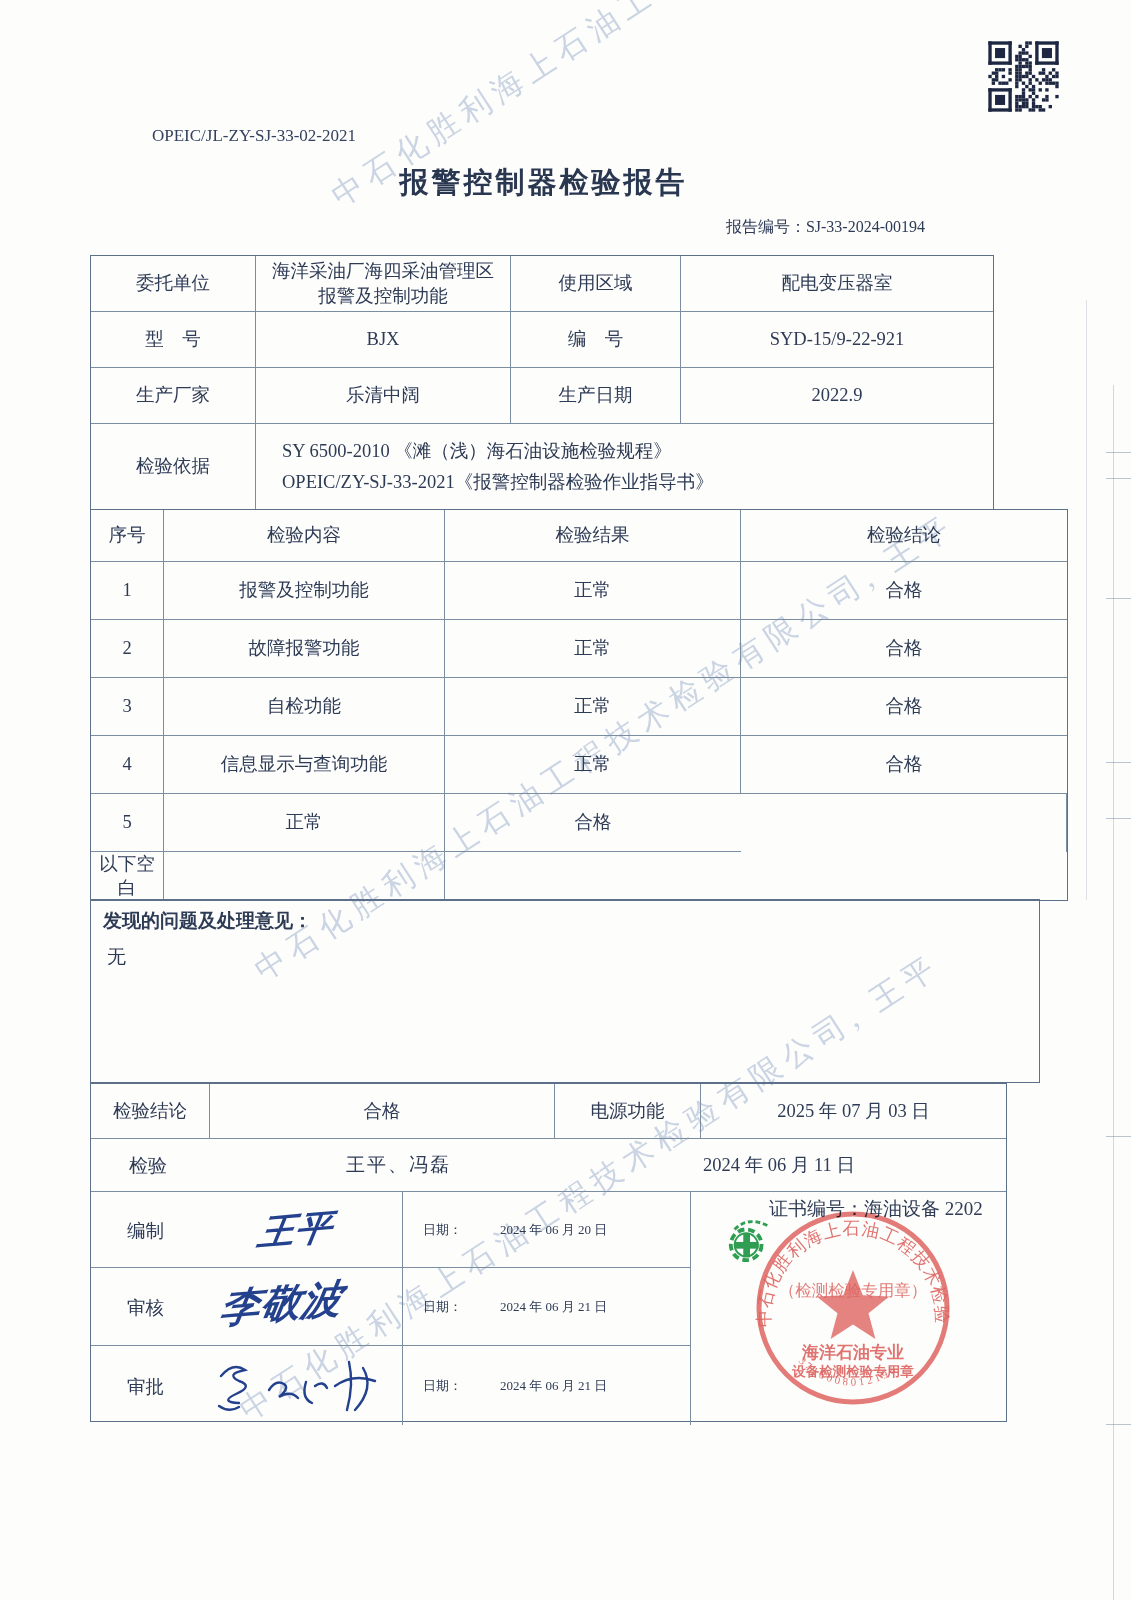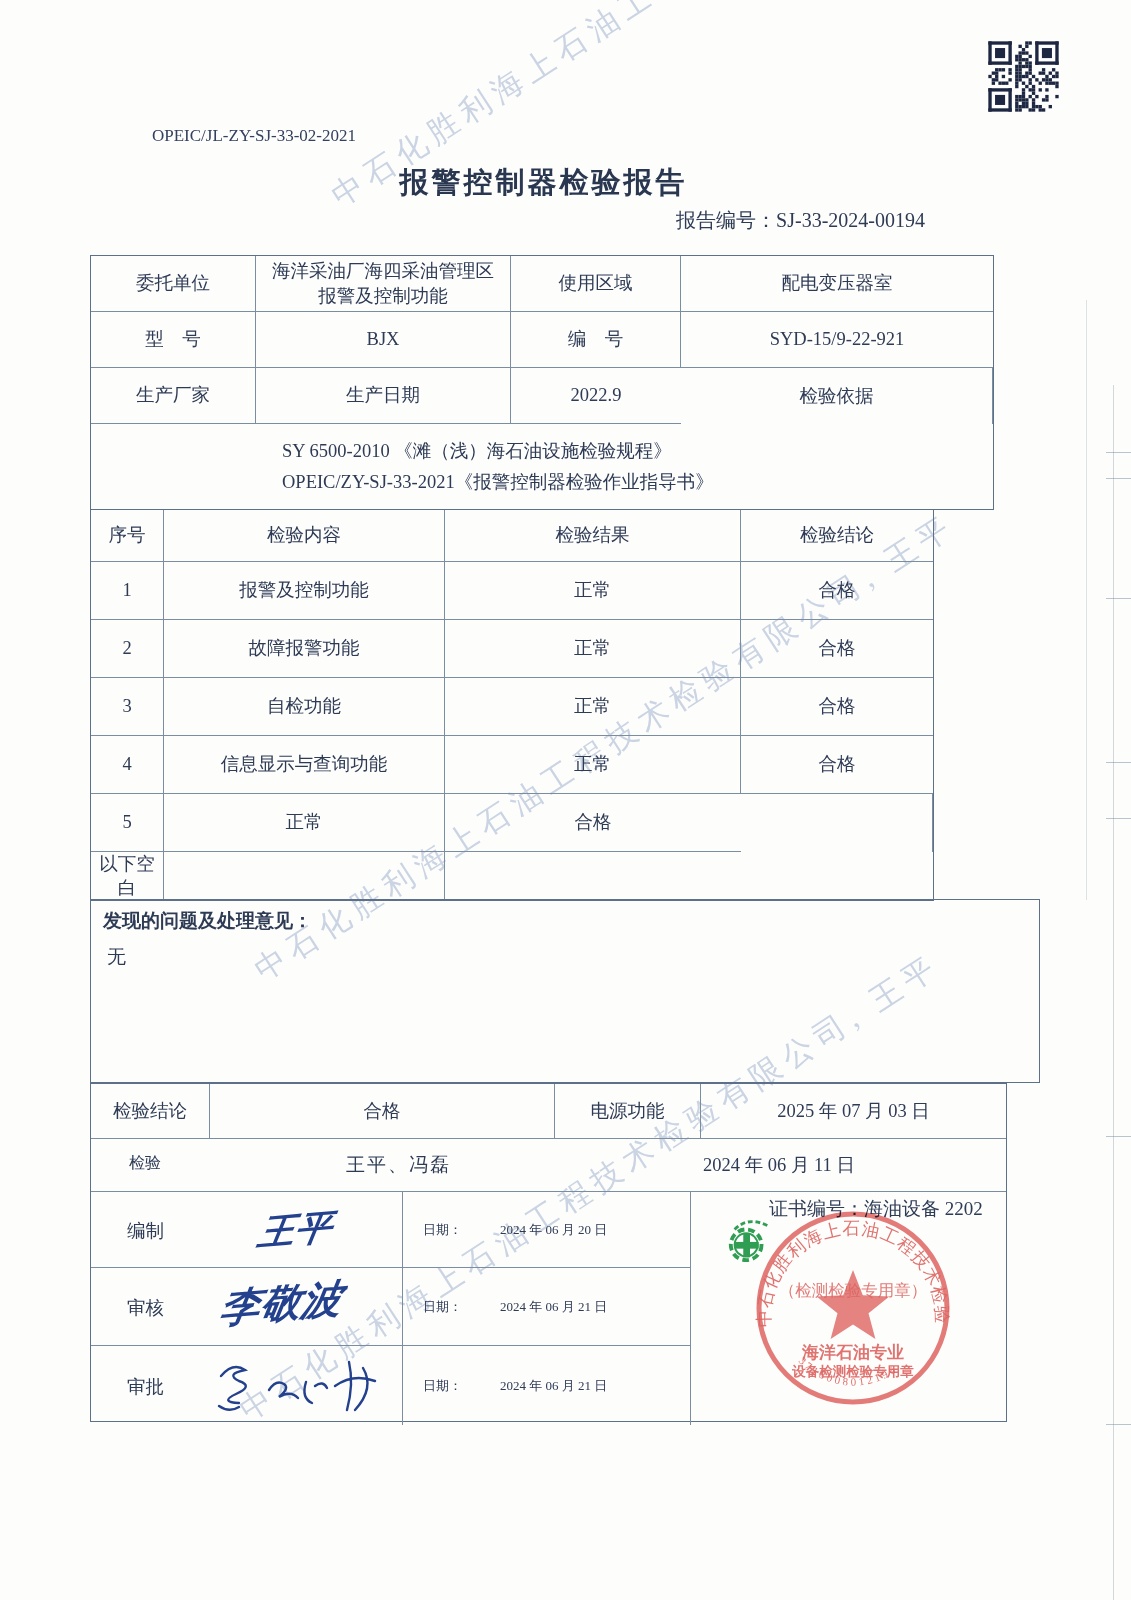--- a/index.html
+++ b/index.html
@@ -19,48 +19,48 @@
     font-size:31px; letter-spacing:7px; color:rgba(125,150,190,.40);
     transform:rotate(-33deg); transform-origin:left center; pointer-events:none;
   }
   
   .doc-number{position:absolute; left:152px; top:126px; font-size:17px; color:var(--ink2); z-index:2;}
   .title{
     position:absolute; left:0; top:163px; width:1131px; text-align:center;
     font-size:29px; font-weight:bold; letter-spacing:3px; color:#2a3750;
     transform:translateX(-22px); z-index:2;
   }
-  .report-no{position:absolute; right:206px; top:207px; font-size:20px; z-index:2;margin-left:41px;}
+  .report-no{position:absolute; right:206px; top:217px; font-size:16px; z-index:2;margin-left:41px;}
   .qr{position:absolute; left:985px; top:38px; width:77px; height:77px; z-index:2;}
   
   .tbl{position:absolute; left:90px; border:1.6px solid var(--bd2); box-sizing:border-box; z-index:2; background:transparent;}
   .c{display:flex; align-items:center; justify-content:center; text-align:center;
      border-right:1px solid var(--bd); border-bottom:1px solid var(--bd);
      font-size:18.5px; line-height:1.3; box-sizing:border-box; padding:2px 4px;}
   .nr{border-right:none;} .nb{border-bottom:none;}
   .col2{flex-direction:column;}
   
   .tbl-info{top:255px; width:904px; display:grid;
     grid-template-columns:165px 255px 170px 1fr;
     grid-template-rows:56px 56px 56px 85px;}
   .basis-val{grid-column:2/5; align-items:flex-start; justify-content:center;
     flex-direction:column; text-align:left; padding-left:26px; gap:7px;}
   
-  .tbl-items{top:509px; width:844px; display:grid;
+  .tbl-items{top:509px; width:978px; display:grid;
     grid-template-columns:73px 281px 296px 1fr;
     grid-template-rows:52px 58px 58px 58px 58px 58px 48px;}
   
   .problems{top:899px; width:950px; height:184px; padding:8px 12px; box-sizing:border-box;}
   .problems .lab{font-size:19px; font-weight:600;}
   .problems .val{font-size:19px; margin:10px 0 0 4px;}
   
   .bottom{top:1083px; width:917px; height:339px;}
   .row-concl{display:grid; grid-template-columns:119px 345px 146px 1fr; height:54px; border-bottom:1px solid var(--bd);}
   .row-insp{position:relative; height:52px; border-bottom:1px solid var(--bd);}
-  .row-insp .lab{position:absolute; left:38px; top:14px; font-size:16px;}
+  .row-insp .lab{position:absolute; left:38px; top:14px; font-size:19px;}
   .row-insp .names{position:absolute; left:255px; top:13px; font-size:19px; letter-spacing:2px;}
   .row-insp .date{position:absolute; left:612px; top:13px; font-size:18.5px;}
   .signoff{display:grid; grid-template-columns:312px 288px 1fr; grid-template-rows:76px 78px 1fr; height:233px;}
   .sig-cell{position:relative; border-right:1px solid var(--bd); border-bottom:1px solid var(--bd);}
   .sig-cell .lab{position:absolute; left:36px; top:50%; transform:translateY(-50%); font-size:18.5px;}
   .date-cell{display:flex; align-items:center; border-right:1px solid var(--bd); border-bottom:1px solid var(--bd);
     padding-left:20px; gap:38px; font-size:13px;}
   .rlast{border-bottom:none;}
   .stamp-cell{grid-column:3; grid-row:1/4; position:relative; overflow:visible;}
   .cert-no{position:absolute; left:78px; top:4px; white-space:nowrap; font-size:19px; z-index:4;}
@@ -236,20 +236,21 @@
     </div>
     <div class="c">使用区域</div>
     <div class="c nr">配电变压器室</div>
 
     <div class="c">型　号</div>
     <div class="c">BJX</div>
     <div class="c">编　号</div>
     <div class="c nr">SYD-15/9-22-921</div>
 
     <div class="c">生产厂家</div>
+    <div class="c">乐清中阔</div>
     <div class="c">生产日期</div>
     <div class="c nr">2022.9</div>
 
     <div class="c nb">检验依据</div>
     <div class="c nr nb basis-val">
       <span>SY 6500-2010 《滩（浅）海石油设施检验规程》</span>
       <span>OPEIC/ZY-SJ-33-2021《报警控制器检验作业指导书》</span>
     </div>
   </div>
 

